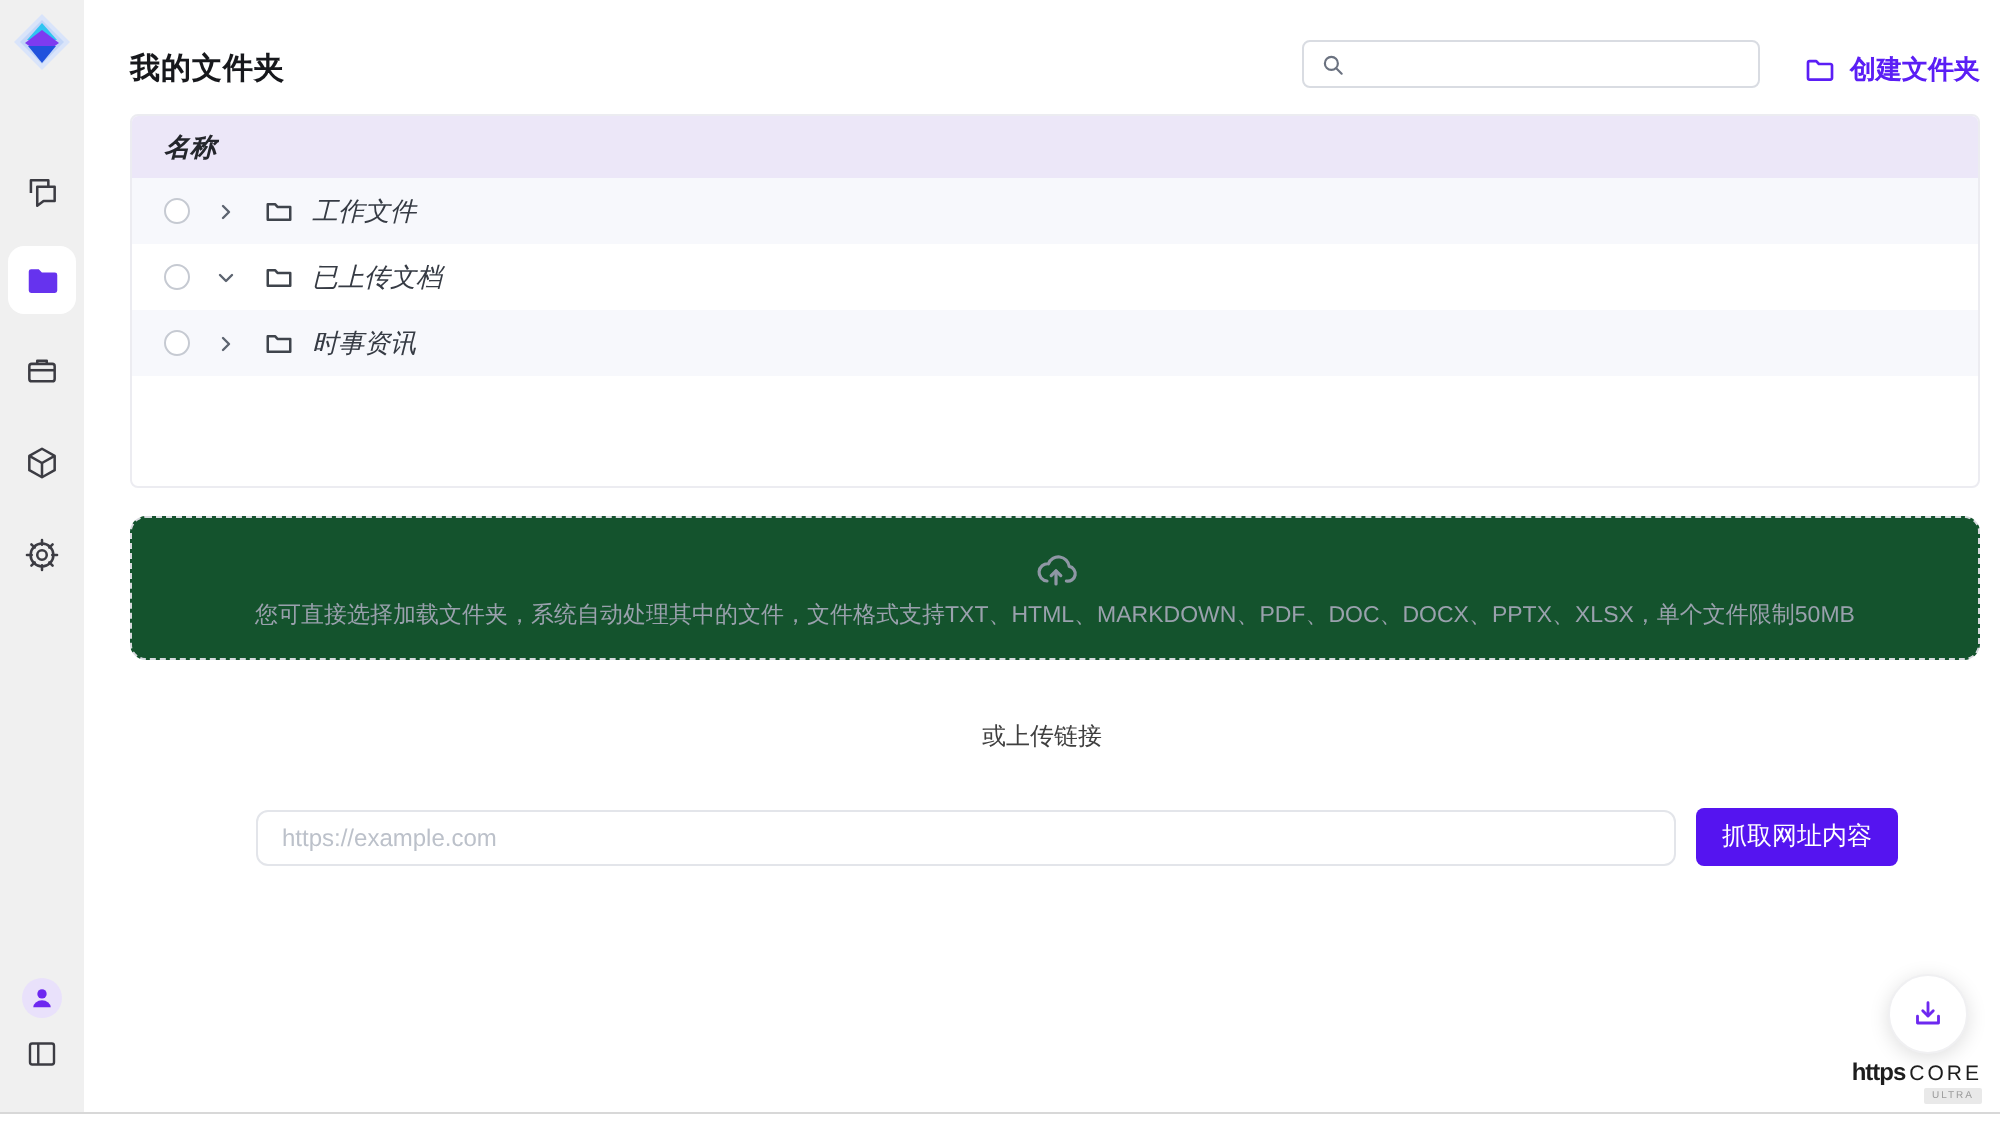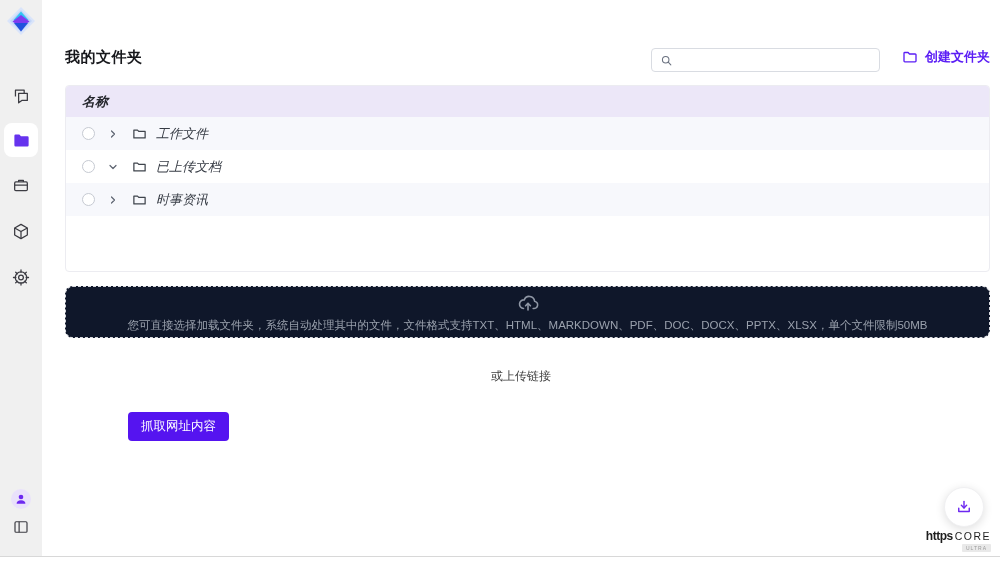--- a/index.html
+++ b/index.html
@@ -16,39 +16,39 @@
   .sb-brief { top:176px; }
   .sb-cube { top:222px; }
   .sb-gear { top:268px; }
   .sb-avatar { top:489px; width:20px; height:20px; background:#e9e1fb; border-radius:50%; }
   .sb-panel { top:518px; }
   .sb-item svg { display:block; }
 
   
   .main { position:absolute; left:42px; top:0; width:958px; height:556px; background:#fff; }
 
-  .topbar { display:flex; align-items:flex-start; padding:20px 10px 0 23px;margin-top:28px; }
+  .topbar { display:flex; align-items:flex-end; padding:20px 10px 0 23px; }
   .page-title { font-size:15px; font-weight:700; color:#17181c; letter-spacing:.5px; }
   .spacer { flex:1; }
   .searchbox { display:flex; align-items:center; width:229px; height:24px; border:1px solid #d9dce2; border-radius:4px; background:#fff; padding:0 8px; gap:6px; }
   .searchbox input { border:none; outline:none; flex:1; font-size:12px; color:#333; background:transparent; min-width:0; }
   .create-btn { display:flex; align-items:center; gap:7px; margin-left:22px; color:#5b1ef5; font-size:13px; font-weight:700; cursor:pointer; white-space:nowrap; }
 
   
   .table-card { position:relative; margin:13px 10px 0 23px; height:187px; border:1px solid #ececf1; border-radius:4px; overflow:hidden; background:#fff;font-style:italic; }
   .table-head { height:31px; background:#ece7f8; display:flex; align-items:center; padding-left:16px; font-size:13px; font-weight:700; color:#24262c; }
   .t-row { height:33px; display:flex; align-items:center; padding-left:16px; font-size:13px; color:#363b44; cursor:pointer; }
   .t-row.alt { background:#f7f8fc; }
   .row-check { width:13px; height:13px; border:1px solid #c6cad2; border-radius:50%; background:#fff; flex:none; cursor:pointer; }
   .row-chevron { margin-left:12px; flex:none; display:flex; }
   .row-folder { margin-left:13px; flex:none; display:flex; }
   .row-label { margin-left:9px; }
 
   
-  .upload-card { margin:14px 10px 0 23px; height:52px; background:#0f172a; border:1px dashed #d7d9de; border-radius:8px; display:flex; flex-direction:column; align-items:center; justify-content:center; gap:3px; cursor:pointer; }
+  .upload-card { margin:14px 10px 0 23px; height:72px; background:#14532d; border:1px dashed #d7d9de; border-radius:8px; display:flex; flex-direction:column; align-items:center; justify-content:center; gap:3px; cursor:pointer; }
   .upload-hint { font-size:11.5px; color:#9aa1ad; }
 
   .divider-label { margin-top:30px; text-align:center; font-size:12px; color:#404040; }
 
   .url-row { display:flex; align-items:center; margin:27px 0 0 86px; gap:10px; }
   .url-input { width:710px; height:28px; border:1px solid #e3e5ea; border-radius:6px; padding:0 12px; font-size:12px; color:#333; outline:none; }
   .url-input::placeholder { color:#bcc1ca; }
   .fetch-btn { height:29px; padding:0 13px; background:#5514f0; color:#fff; font-size:12.5px; border:none; border-radius:4px; cursor:pointer; white-space:nowrap; }
 
   
@@ -231,20 +231,21 @@
           <path d="M12 19 v-6.5"></path>
           <path d="M9.6 14.8 L12 12.4 l2.4 2.4"></path>
         </svg>
       </span>
       <div class="upload-hint">您可直接选择加载文件夹，系统自动处理其中的文件，文件格式支持TXT、HTML、MARKDOWN、PDF、DOC、DOCX、PPTX、XLSX，单个文件限制50MB</div>
     </div>
 
     <div class="divider-label">或上传链接</div>
 
     <div class="url-row">
+      <input type="text" class="url-input" placeholder="https://example.com" style="">
       <button class="fetch-btn">抓取网址内容</button>
     </div>
 
   </div>
 
   <div class="fab-download">
     <span style="display:flex;">
       <svg width="18" height="18" viewBox="0 0 24 24" fill="none" stroke="#6d28f0" stroke-width="1.9" stroke-linecap="round" stroke-linejoin="round">
         <path d="M12 4.5 v8.5"></path>
         <path d="M8.5 9.8 L12 13.3 l3.5 -3.5"></path>

